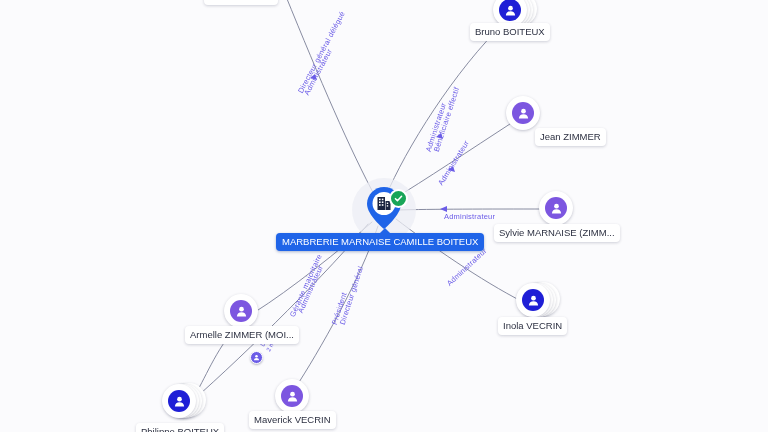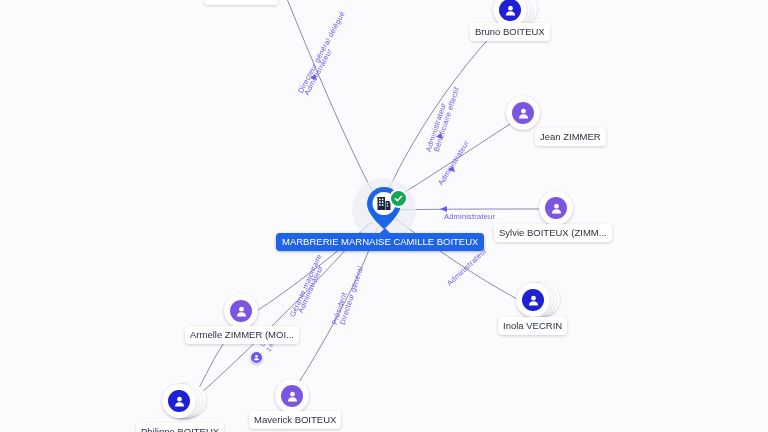--- a/index.html
+++ b/index.html
@@ -210,21 +210,21 @@
     <div class="node" style="left: 539px; top: 191px; width: 34px; height: 34px;">
       <div class="avatar">
         <div class="disc" style="background:#7c56e0">
           <svg width="13" height="13" viewBox="0 0 16 16" xmlns="http://www.w3.org/2000/svg">
             <circle cx="8" cy="5.2" r="2.9" fill="#ffffff"></circle>
             <path d="M2.3 14.2 C2.3 10.6 4.9 8.9 8 8.9 C11.1 8.9 13.7 10.6 13.7 14.2 Z" fill="#ffffff"></path>
           </svg>
         </div>
       </div>
     </div>
-    <div class="name-chip" style="left: 494px; top: 224px;">Sylvie BOITEUX (ZIMM...</div>
+    <div class="name-chip" style="left: 494px; top: 224px;">Sylvie MARNAISE (ZIMM...</div>
     <div class="node" style="left: 516px; top: 283px; width: 34px; height: 34px;">
       <div class="card" style="left:10px;top:-1px;"></div>
       <div class="card" style="left:6px;top:0px;"></div>
       <div class="card" style="left:3px;top:0px;"></div>
       <div class="avatar">
         <div class="disc" style="background:#1f1fd6">
           <svg width="13" height="13" viewBox="0 0 16 16" xmlns="http://www.w3.org/2000/svg">
             <circle cx="8" cy="5.2" r="2.9" fill="#ffffff"></circle>
             <path d="M2.3 14.2 C2.3 10.6 4.9 8.9 8 8.9 C11.1 8.9 13.7 10.6 13.7 14.2 Z" fill="#ffffff"></path>
           </svg>
@@ -246,21 +246,21 @@
     <div class="node" style="left: 275px; top: 379px; width: 34px; height: 34px;">
       <div class="avatar">
         <div class="disc" style="background:#7c56e0">
           <svg width="13" height="13" viewBox="0 0 16 16" xmlns="http://www.w3.org/2000/svg">
             <circle cx="8" cy="5.2" r="2.9" fill="#ffffff"></circle>
             <path d="M2.3 14.2 C2.3 10.6 4.9 8.9 8 8.9 C11.1 8.9 13.7 10.6 13.7 14.2 Z" fill="#ffffff"></path>
           </svg>
         </div>
       </div>
     </div>
-    <div class="name-chip" style="left: 249px; top: 411px;">Maverick BOITEUX</div>
+    <div class="name-chip" style="left: 249px; top: 411px;">Maverick VECRIN</div>
     <div class="node" style="left: 162px; top: 384px; width: 34px; height: 34px;">
       <div class="card" style="left:10px;top:-1px;"></div>
       <div class="card" style="left:6px;top:0px;"></div>
       <div class="card" style="left:3px;top:0px;"></div>
       <div class="avatar">
         <div class="disc" style="background:#1f1fd6">
           <svg width="13" height="13" viewBox="0 0 16 16" xmlns="http://www.w3.org/2000/svg">
             <circle cx="8" cy="5.2" r="2.9" fill="#ffffff"></circle>
             <path d="M2.3 14.2 C2.3 10.6 4.9 8.9 8 8.9 C11.1 8.9 13.7 10.6 13.7 14.2 Z" fill="#ffffff"></path>
           </svg>

